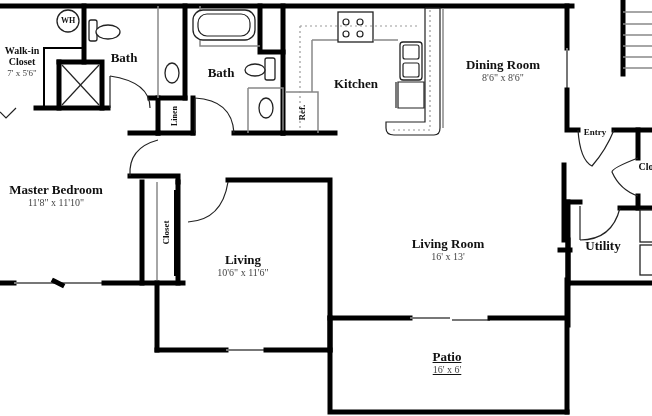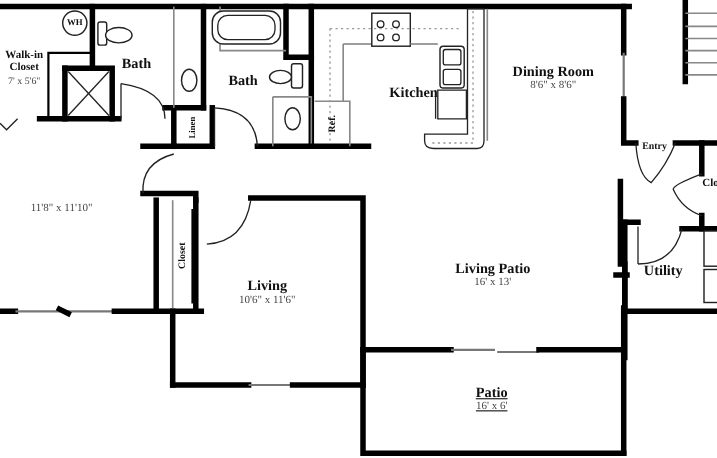--- a/index.html
+++ b/index.html
@@ -162,38 +162,39 @@
 </svg>
 
 <div class="lbl" style="left:22px; top:46px;">
   <div class="small-lbl" style="font-size:10px;font-family:Liberation Serif, serif;">Walk-in</div>
   <div class="small-lbl" style="font-size:10px; margin-top:1px;">Closet</div>
   <div class="room-dim" style="font-size:9px;">7' x 5'6"</div>
 </div>
 
 <div class="lbl room-name" style="left:124px; top:51px;">Bath</div>
 <div class="lbl room-name" style="left:221px; top:66px;">Bath</div>
-<div class="lbl room-name" style="left:376px; top:77px;">Kitchen</div>
+<div class="lbl room-name" style="left:356px; top:77px;">Kitchen</div>
 
 <div class="lbl" style="left:503px; top:58px;">
   <div class="room-name">Dining Room</div>
   <div class="room-dim">8'6" x 8'6"</div>
 </div>
 
 <div class="lbl" style="left:56px; top:183px;">
+  <div class="room-name">Master Bedroom</div>
   <div class="room-dim">11'8" x 11'10"</div>
 </div>
 
 <div class="lbl" style="left:243px; top:253px;">
   <div class="room-name">Living</div>
   <div class="room-dim">10'6" x 11'6"</div>
 </div>
 
 <div class="lbl" style="left:448px; top:237px;">
-  <div class="room-name">Living Patio</div>
+  <div class="room-name">Living Room</div>
   <div class="room-dim">16' x 13'</div>
 </div>
 
 <div class="lbl" style="left:447px; top:350px;text-decoration:underline;">
   <div class="room-name">Patio</div>
   <div class="room-dim">16' x 6'</div>
 </div>
 
 <div class="lbl room-name" style="left:603px; top:239px;">Utility</div>
 <div class="lbl small-lbl" style="left:595px; top:128px; font-size:9px;">Entry</div>

